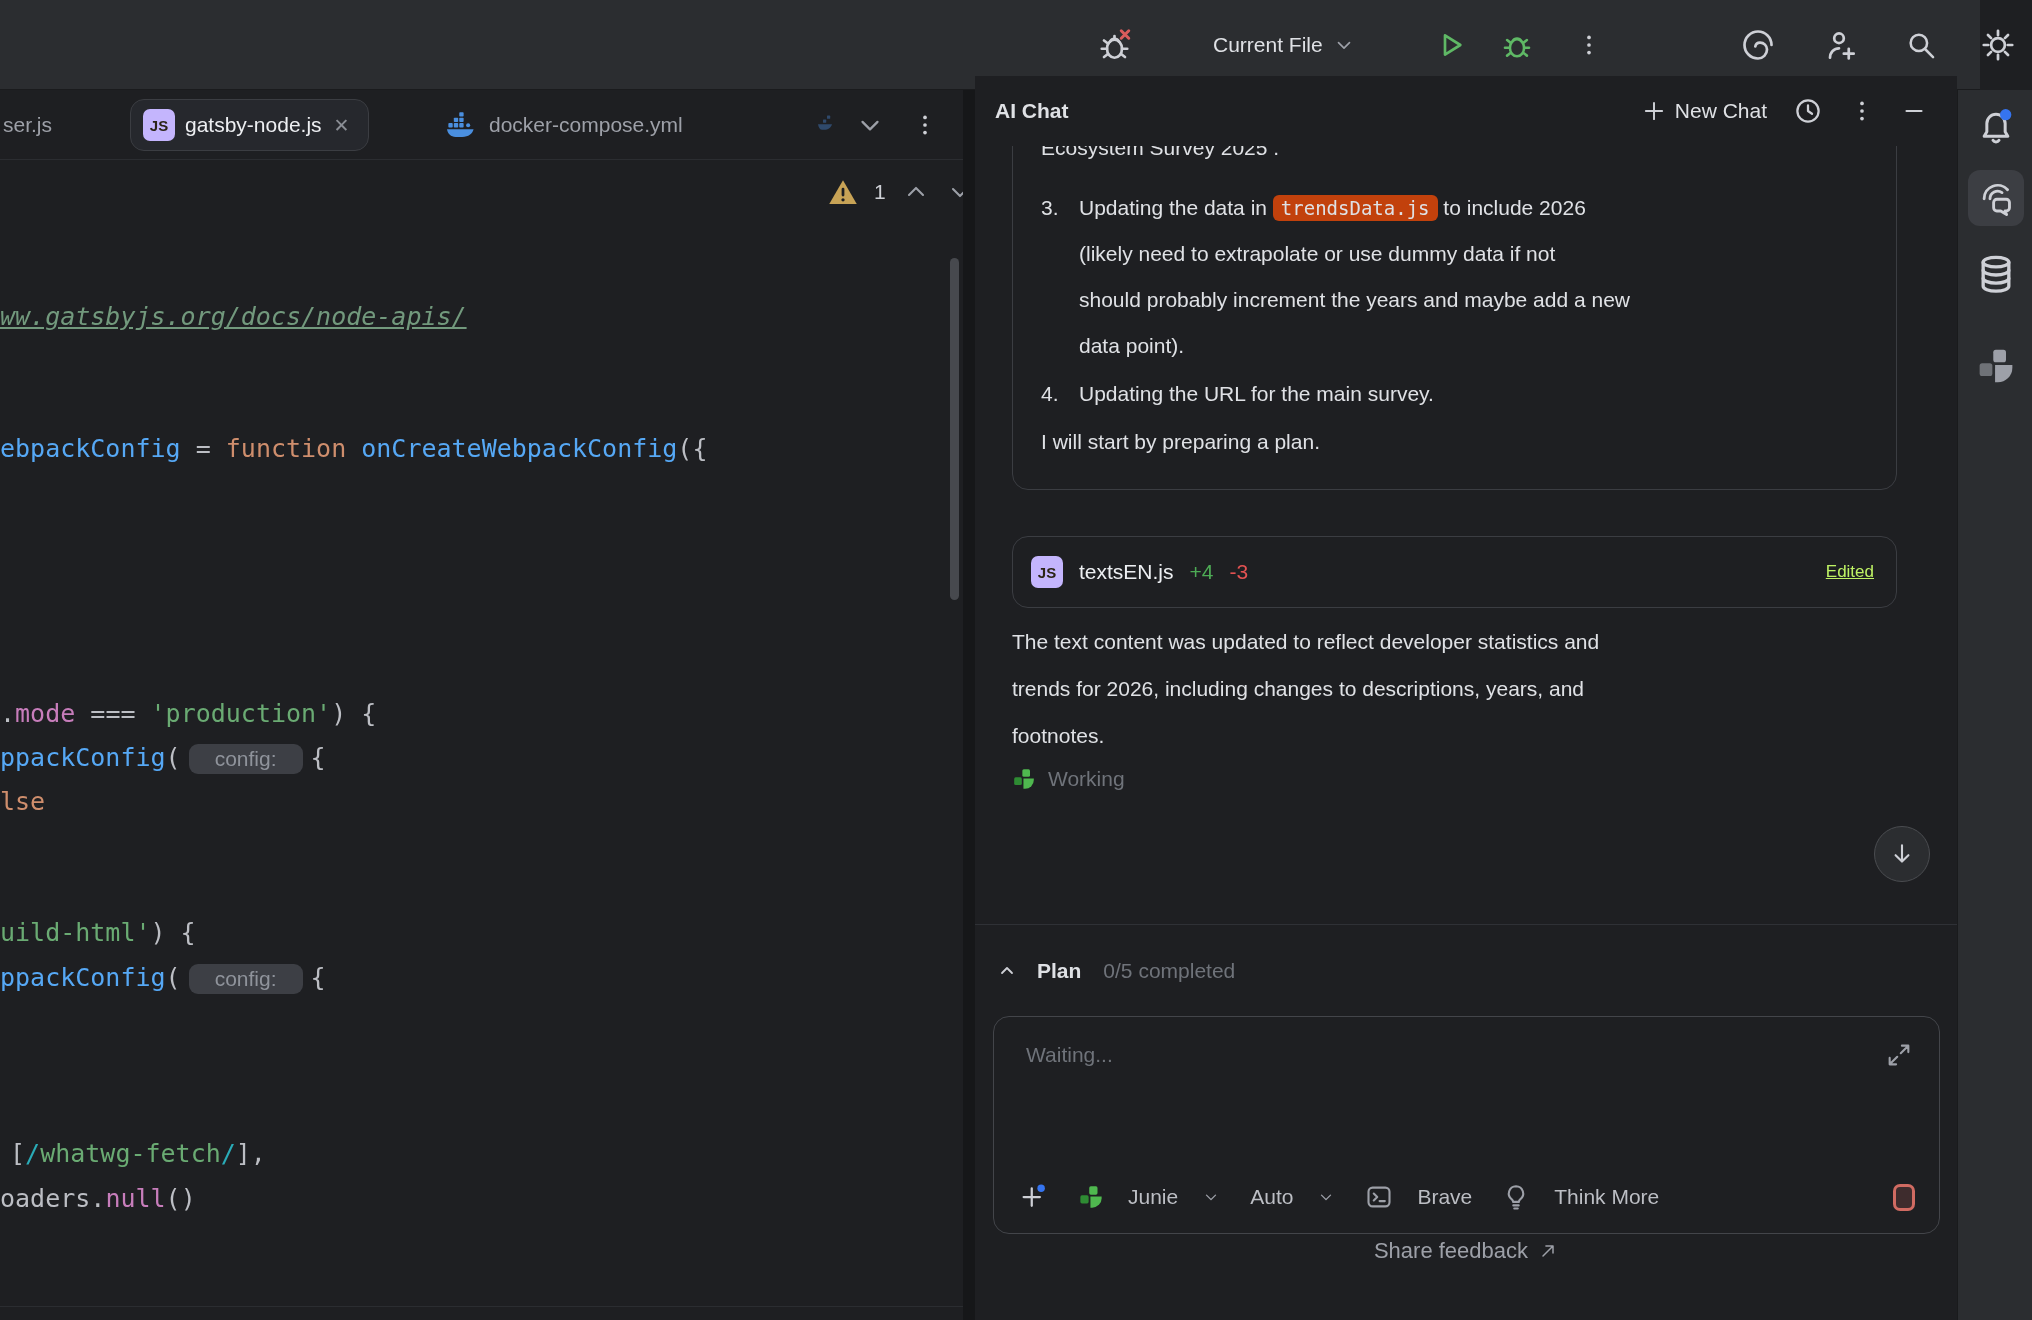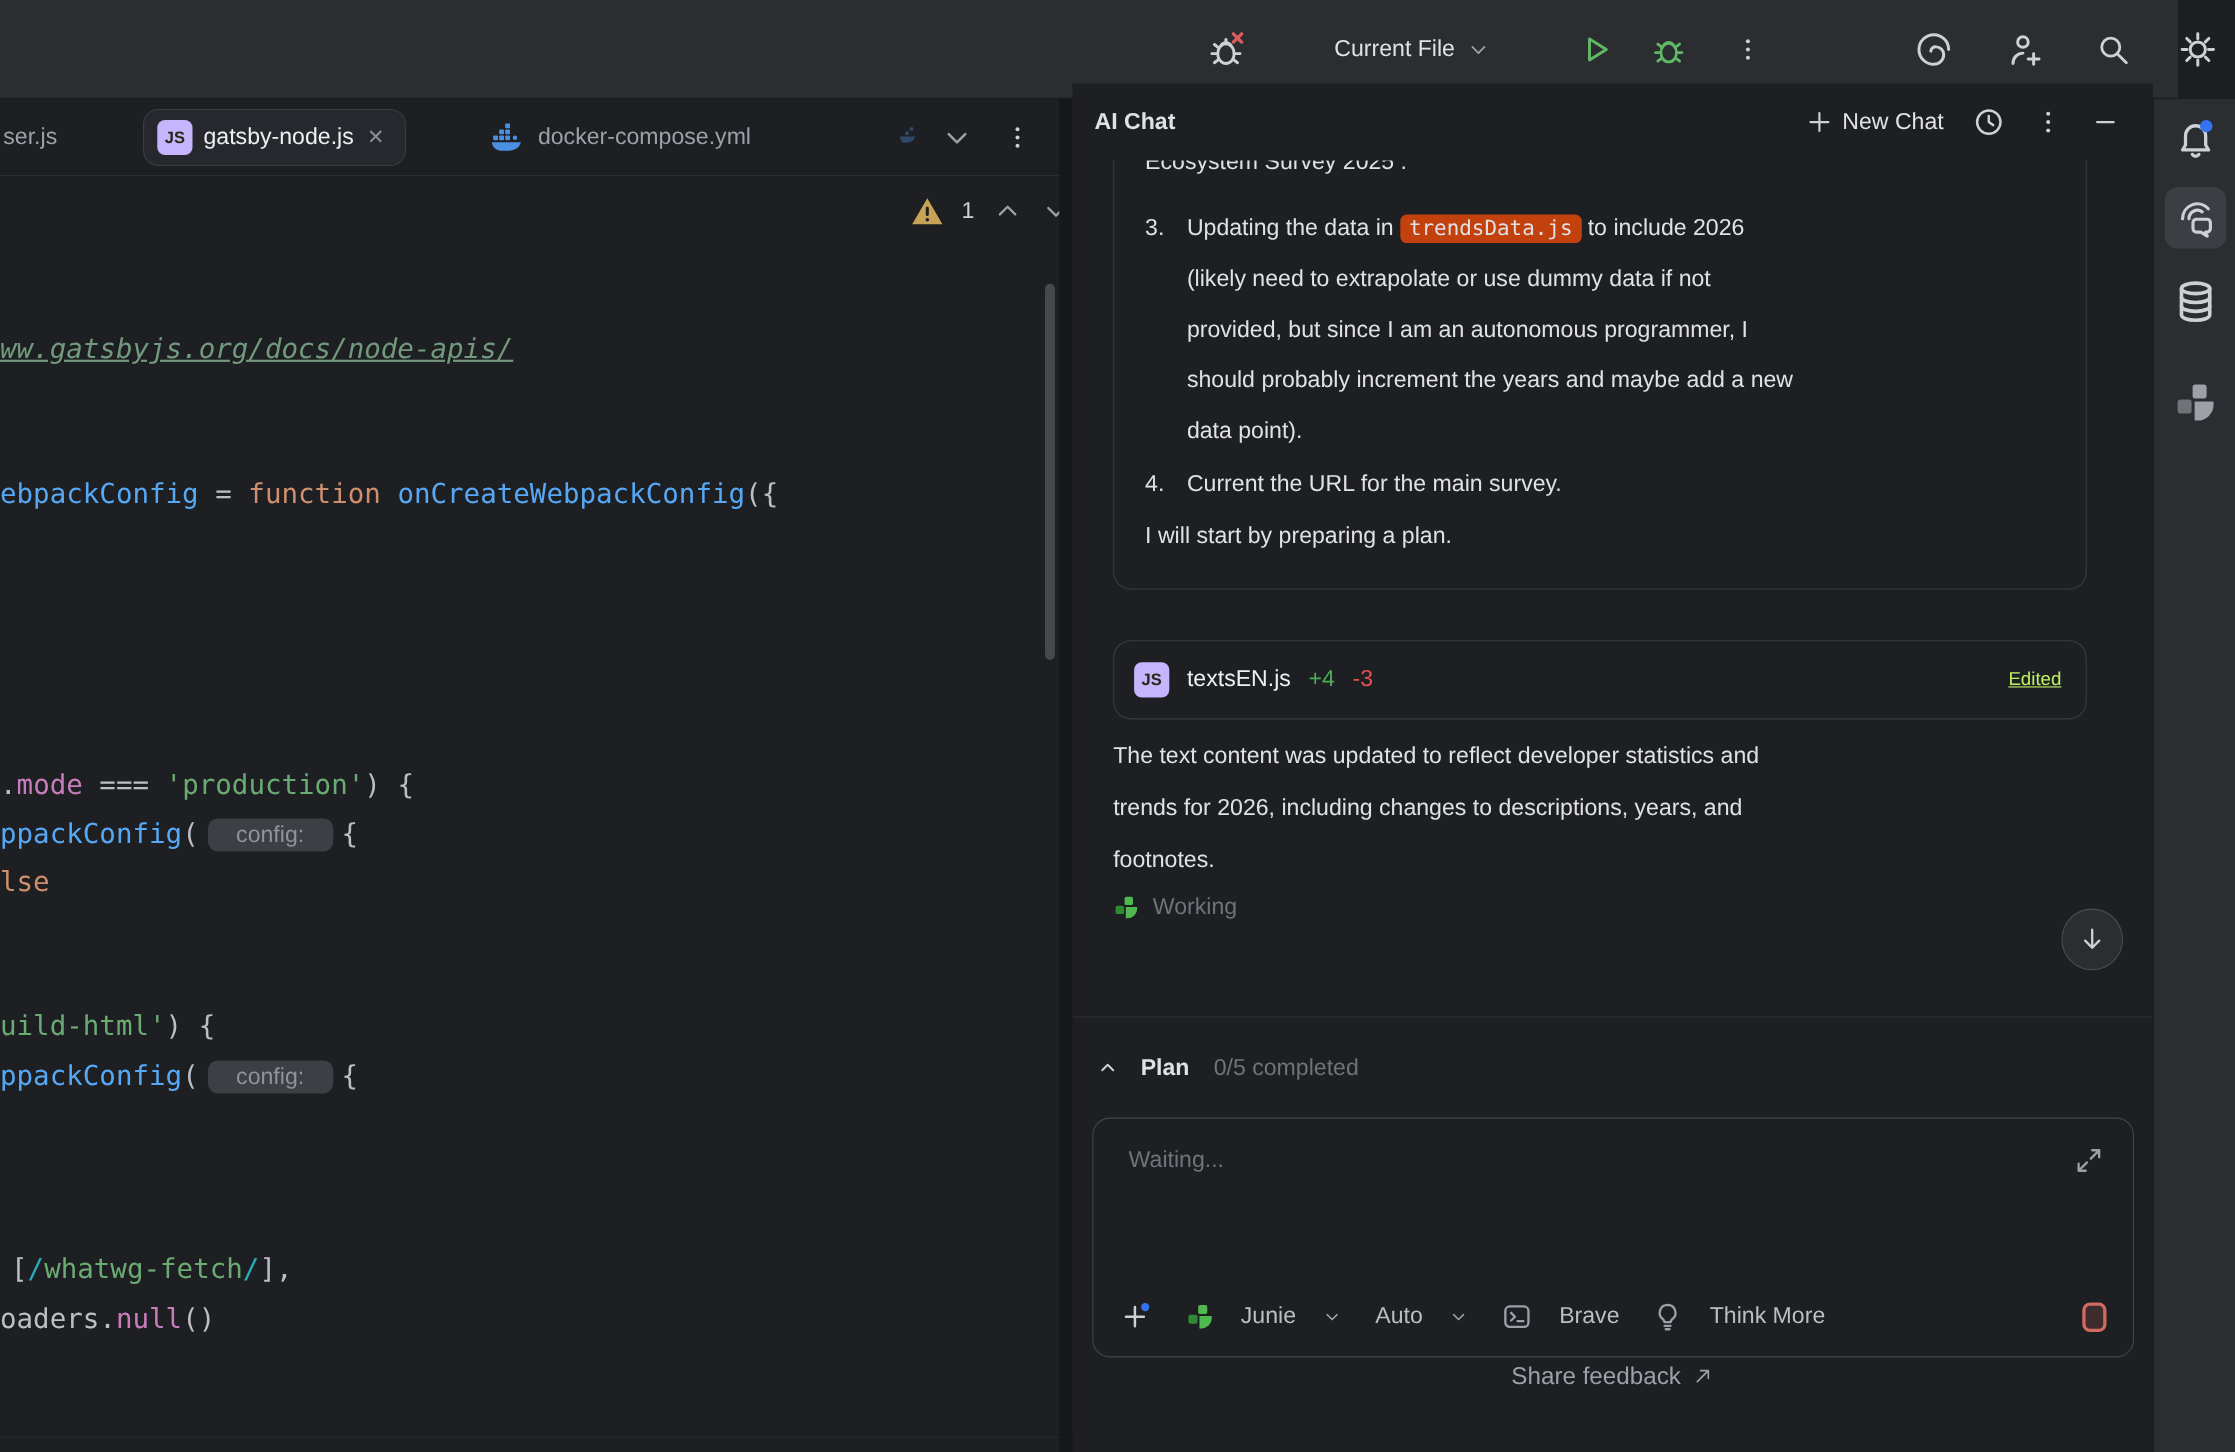--- a/index.html
+++ b/index.html
@@ -308,28 +308,27 @@
 
     <div id="msg-viewport">
       <div class="msg-card">
         <div class="clipped-line">Ecosystem Survey 2025 .</div>
         <div class="msg-list">
           <div class="list-item">
             <span class="list-num">3.</span>
             <div class="list-body" id="item3-body">
                 <div>Updating the data in <code class="inline-code">trendsData.js</code> to include 2026</div>
                 <div>(likely need to extrapolate or use dummy data if not</div>
-                <div>provided, but since I am an autonomous programmer, I</div>
                 <div>should probably increment the years and maybe add a new</div>
                 <div>data point).</div>
               </div>
           </div>
           <div class="list-item">
             <span class="list-num">4.</span>
-            <div class="list-body">Current the URL for the main survey.</div>
+            <div class="list-body">Updating the URL for the main survey.</div>
           </div>
         </div>
         <div class="msg-text">I will start by preparing a plan.</div>
       </div>
 
       <div class="file-card">
         <span class="js-badge">JS</span>
         <span class="file-name">textsEN.js</span>
         <span class="diff-add">+4</span>
         <span class="diff-del">-3</span>

